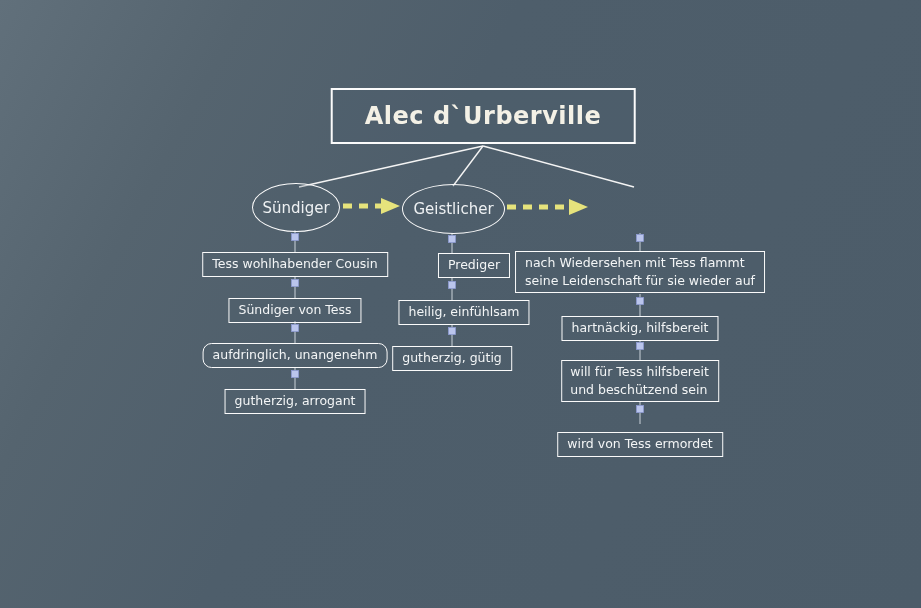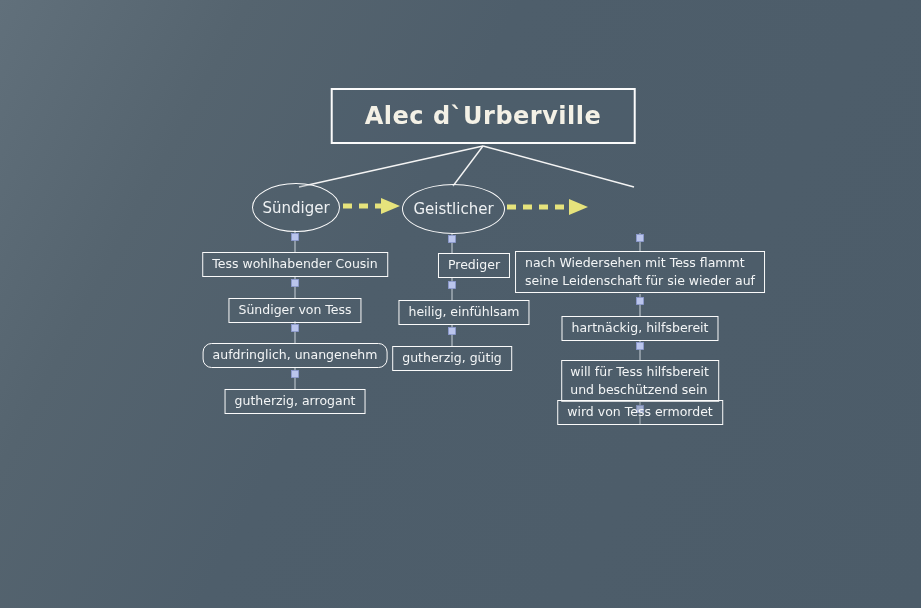--- a/index.html
+++ b/index.html
@@ -105,15 +105,15 @@
 
   <div class="node" style="left:474px;top:253px;">Prediger</div>
   <div class="node" style="left:464px;top:300px;">heilig, einfühlsam</div>
   <div class="node" style="left:452px;top:346px;">gutherzig, gütig</div>
 
   <div class="node" style="left:640px;top:251px;">nach Wiedersehen mit Tess flammt
 seine Leidenschaft für sie wieder auf</div>
   <div class="node" style="left:640px;top:316px;">hartnäckig, hilfsbereit</div>
   <div class="node" style="left:640px;top:360px;padding-left:8px;">will für Tess hilfsbereit
 und beschützend sein</div>
-  <div class="node" style="left:640px;top:400px;">wird von Tess ermordet</div>
+  <div class="node" style="left:640px;top:432px;">wird von Tess ermordet</div>
 
 </div>
 
 </body></html>

